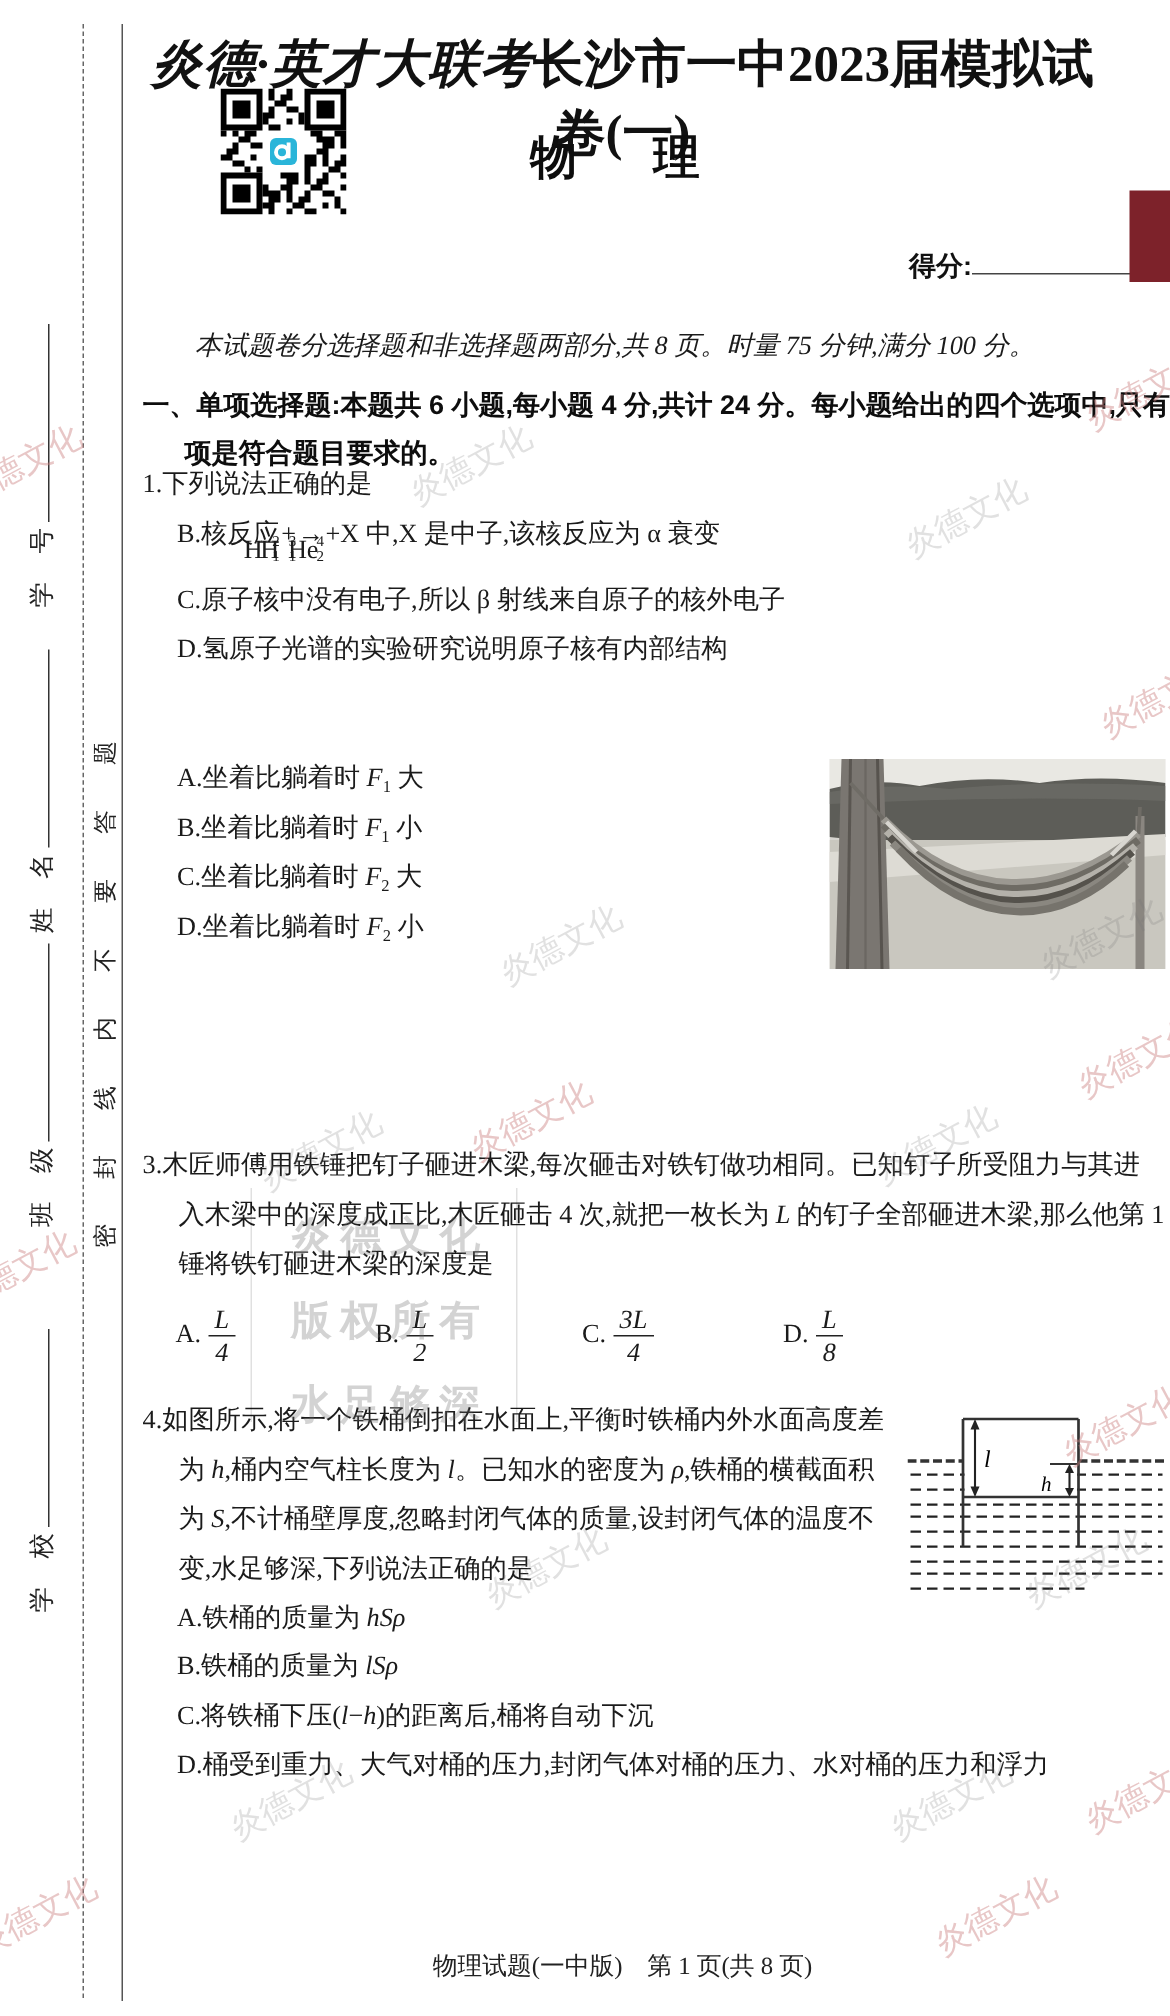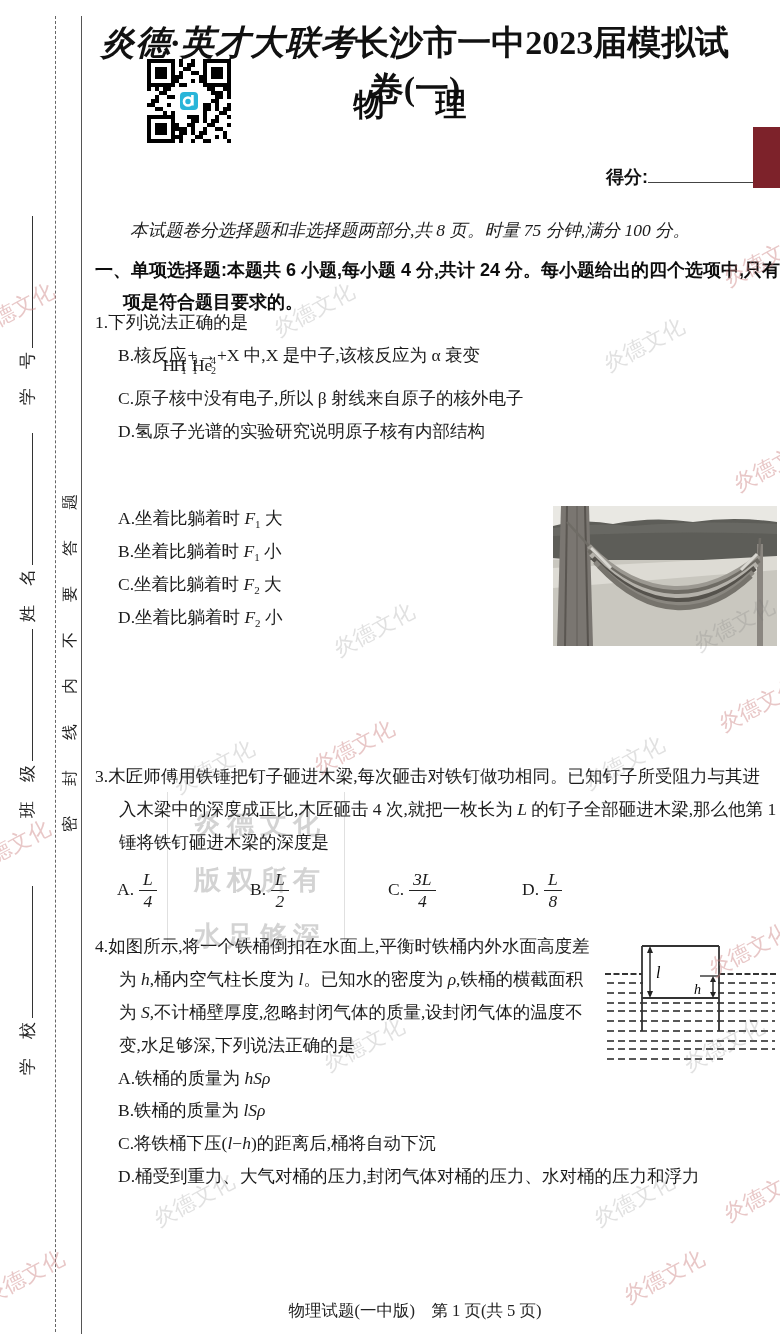--- a/index.html
+++ b/index.html
@@ -210,21 +210,21 @@
       <text x="96" y="60" font-size="14" font-style="italic" text-anchor="end" font-family="Liberation Serif, DejaVu Serif, serif">h</text>
     </svg>
   </span>
   <p class="q-stem">4.如图所示,将一个铁桶倒扣在水面上,平衡时铁桶内外水面高度差为 <i class="v">h</i>,桶内空气柱长度为 <i class="v">l</i>。已知水的密度为 <i class="v">ρ</i>,铁桶的横截面积为 <i class="v">S</i>,不计桶壁厚度,忽略封闭气体的质量,设封闭气体的温度不变,水足够深,下列说法正确的是</p>
   <p class="opt">A.铁桶的质量为 <i class="v">hSρ</i></p>
   <p class="opt">B.铁桶的质量为 <i class="v">lSρ</i></p>
   <p class="opt">C.将铁桶下压(<i class="v">l</i>−<i class="v">h</i>)的距离后,桶将自动下沉</p>
   <p class="opt">D.桶受到重力、大气对桶的压力,封闭气体对桶的压力、水对桶的压力和浮力</p>
 </div>
 
-<div class="abs footer">物理试题(一中版)　第 1 页(共 5 页)</div>
+<div class="abs footer">物理试题(一中版)　第 1 页(共 8 页)</div>
 
 <div class="pubbox"></div>
 <div class="pubwm" style="top:806px;">炎德文化</div>
 <div class="pubwm" style="top:862px;">版权所有</div>
 <div class="pubwm" style="top:918px;">水足够深</div>
 
 <span class="wm wm-gray" style="left:270px;top:295px;">炎德文化</span>
 <span class="wm wm-gray" style="left:600px;top:330px;">炎德文化</span>
 <span class="wm wm-gray" style="left:330px;top:615px;">炎德文化</span>
 <span class="wm wm-gray" style="left:690px;top:610px;">炎德文化</span>

